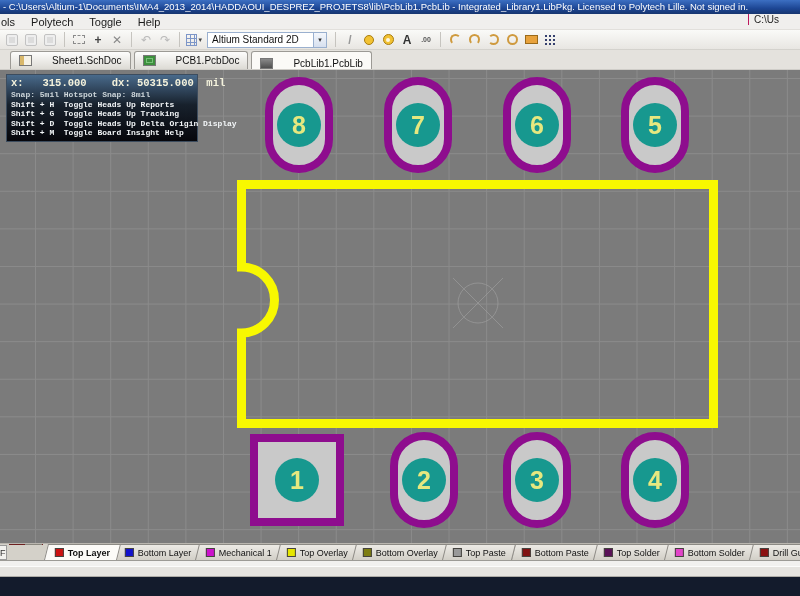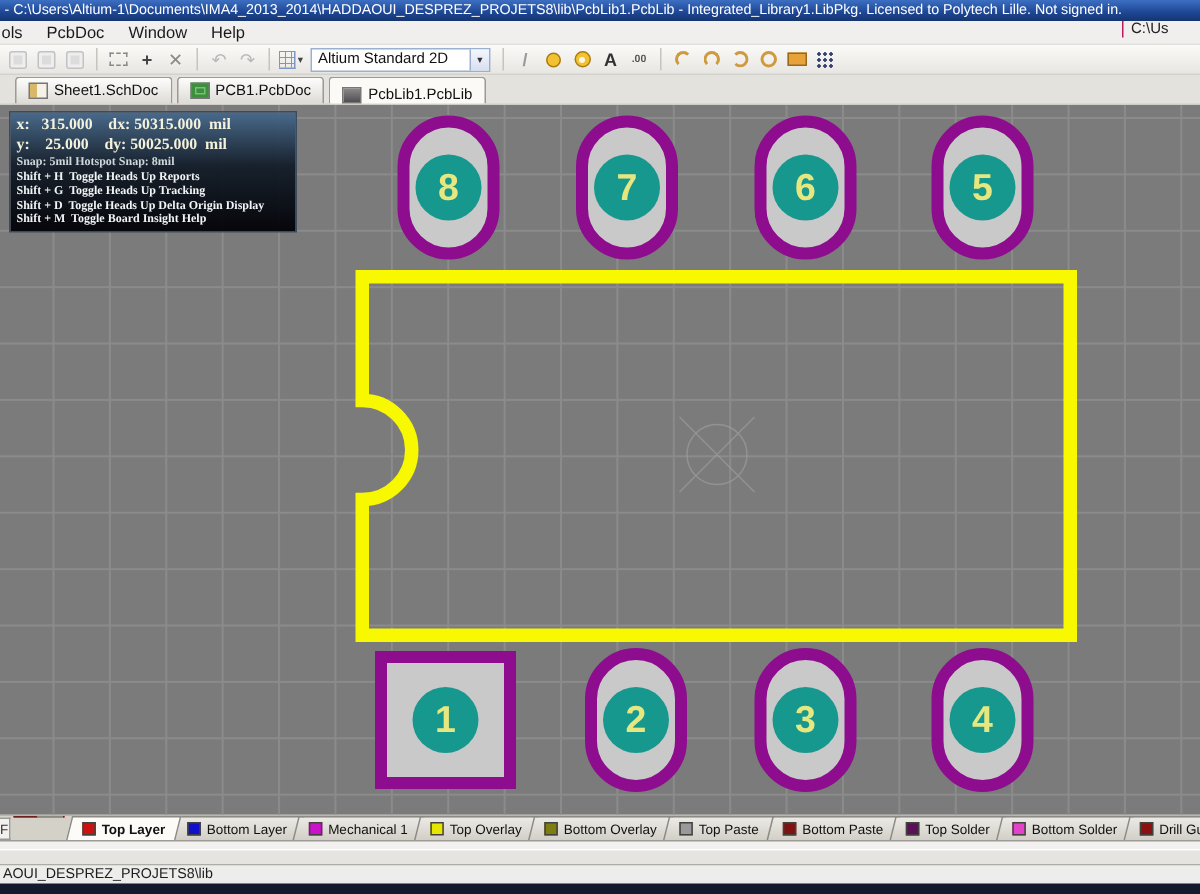--- a/index.html
+++ b/index.html
@@ -47,42 +47,42 @@
   .arc-h { border-bottom-color:transparent; }
   .arc-t { border-left-color:transparent; }
   .fill-glyph { width:13px; height:9px; background:#e8a23c; border:1px solid #9a6a1a; }
   .array-glyph { width:12px; height:12px;
     background-image:radial-gradient(#35406e 1px,transparent 1.4px); background-size:4px 4px; }
   .string-glyph { font-size:7px; font-weight:bold; color:#555; letter-spacing:0; }
 
   
   .doctabs { height:20px; background:#e4e2dd; display:flex; align-items:flex-end; padding-left:10px; gap:3px;
     border-bottom:1px solid #cfcdc8; }
-  .doctab { display:flex; align-items:center; gap:4px; height:18px; padding:0 8px;
+  .doctab { display:flex; align-items:center; gap:20px; height:18px; padding:0 8px;
     background:linear-gradient(#fdfdfc,#dddbd5); border:1px solid #9c9a95; border-bottom:none;
     border-radius:3px 3px 0 0; font-size:10px; color:#111; white-space:nowrap; }
   .doctab.active { background:#fbfaf7;align-items:flex-end; }
   .dicon { width:13px; height:11px; border:1px solid #777; position:relative; }
   .dicon.sch { background:linear-gradient(90deg,#d9b86a 40%,#f6f2e6 40%); }
   .dicon.pcb { background:#3d8f3d; }
   .dicon.pcb::after { content:""; position:absolute; inset:2px; border:1px solid #77c177; }
   .dicon.lib { background:linear-gradient(#8a8a8a,#4f4f4f); }
 
   
   .canvas { position:relative; height:473px; background-color:#7b7b7b; overflow:hidden;
     background-image:linear-gradient(to right,#8b8b8b 1px,transparent 1px),
                      linear-gradient(to bottom,#8b8b8b 1px,transparent 1px);
     background-size:37.6px 37.6px; background-position:-2.6px 8px; }
   .outline-svg { position:absolute; left:0; top:0; }
   .outline-path { fill:none; stroke:var(--outline,#f8f800); stroke-width:9; }
   .origin { stroke:#9d9d9d; stroke-width:1; fill:none; opacity:.7; }
 
   .hud { position:absolute; left:6px; top:4px; width:192px; padding:2px 4px 3px 4px;
     background:linear-gradient(180deg,rgba(70,105,140,.95),rgba(18,28,40,.95) 45%,rgba(0,0,5,.95));
-    border:1px solid #3c4c5e; color:#fff; font-family:Liberation Serif, serif; }
+    border:1px solid #3c4c5e; color:#fff; font-family:Liberation Mono, monospace; }
   .hud-big { font-size:10.5px; font-weight:bold; line-height:13px; white-space:pre; color:#f4f2dc; }
   .hud-small { font-size:8px; font-weight:bold; line-height:9.6px; white-space:pre; color:#f2f5f7; }
   .hud-snap { color:#cdd6da; }
 
   .pad { position:absolute; background:var(--pad-fill,#c9c9c9); border:8px solid var(--pad-ring,#8e0d8e);
     display:flex; align-items:center; justify-content:center; }
   .pad.oval { width:68px; height:96px; border-radius:34px; }
   .pad.square { width:94px; height:92px; }
   .pad-num { width:44px; height:44px; border-radius:50%; background:var(--pad-center,#17988f);
     color:var(--pad-number,#e6e87f); font-size:25px; font-weight:bold;
@@ -119,22 +119,22 @@
 <body>
 
 <div class="app">
 
   <div class="titlebar">
     <span>- C:\Users\Altium-1\Documents\IMA4_2013_2014\HADDAOUI_DESPREZ_PROJETS8\lib\PcbLib1.PcbLib - Integrated_Library1.LibPkg. Licensed to Polytech Lille. Not signed in.</span>
   </div>
 
   <div class="menubar">
     <span class="menu-item cut">ols</span>
-    <span class="menu-item">PcbDoc</span>
-    <span class="menu-item">Window</span>
+    <span class="menu-item">Polytech</span>
+    <span class="menu-item">Toggle</span>
     <span class="menu-item">Help</span>
     <span class="menu-path">C:\Us</span>
   </div>
 
   <div class="toolbar">
     <span class="ticon">
         <span class="ghost-doc"></span>
       </span>
     <span class="ticon">
         <span class="ghost-doc"></span>
@@ -216,21 +216,20 @@
       <path class="outline-path" d="M241.5 114.5 H713.5 V353.5 H241.5 V263 A33 33 0 0 0 241.5 197 Z"></path>
       <g class="origin">
         <circle cx="478" cy="233" r="20"></circle>
         <line x1="453" y1="208" x2="503" y2="258"></line>
         <line x1="503" y1="208" x2="453" y2="258"></line>
       </g>
     </svg>
 
     <div class="hud">
       <div class="hud-big">x:   315.000    dx: 50315.000  mil</div>
-      <div class="hud-big">y:    25.000    dy: 50025.000  mil</div>
       <div class="hud-small hud-snap">Snap: 5mil Hotspot Snap: 8mil</div>
       <div class="hud-small">Shift + H  Toggle Heads Up Reports</div>
       <div class="hud-small">Shift + G  Toggle Heads Up Tracking</div>
       <div class="hud-small">Shift + D  Toggle Heads Up Delta Origin Display</div>
       <div class="hud-small">Shift + M  Toggle Board Insight Help</div>
     </div>
 
     <div class="pad oval p8">
         <span class="pad-num">8</span>
       </div>
@@ -302,19 +301,16 @@
     <div class="ltab">
         <span class="swatch" style="background: rgb(139, 17, 17);"></span>
         <span>Drill Guide</span>
       </div>
 
   </div>
 
   <div class="strip1"></div>
   <div class="strip2"></div>
 
-  <div class="statusbar">
-    <span>AOUI_DESPREZ_PROJETS8\lib</span>
-  </div>
 
   <div class="bottomstrip"></div>
 
 </div>
 
 </body></html>

